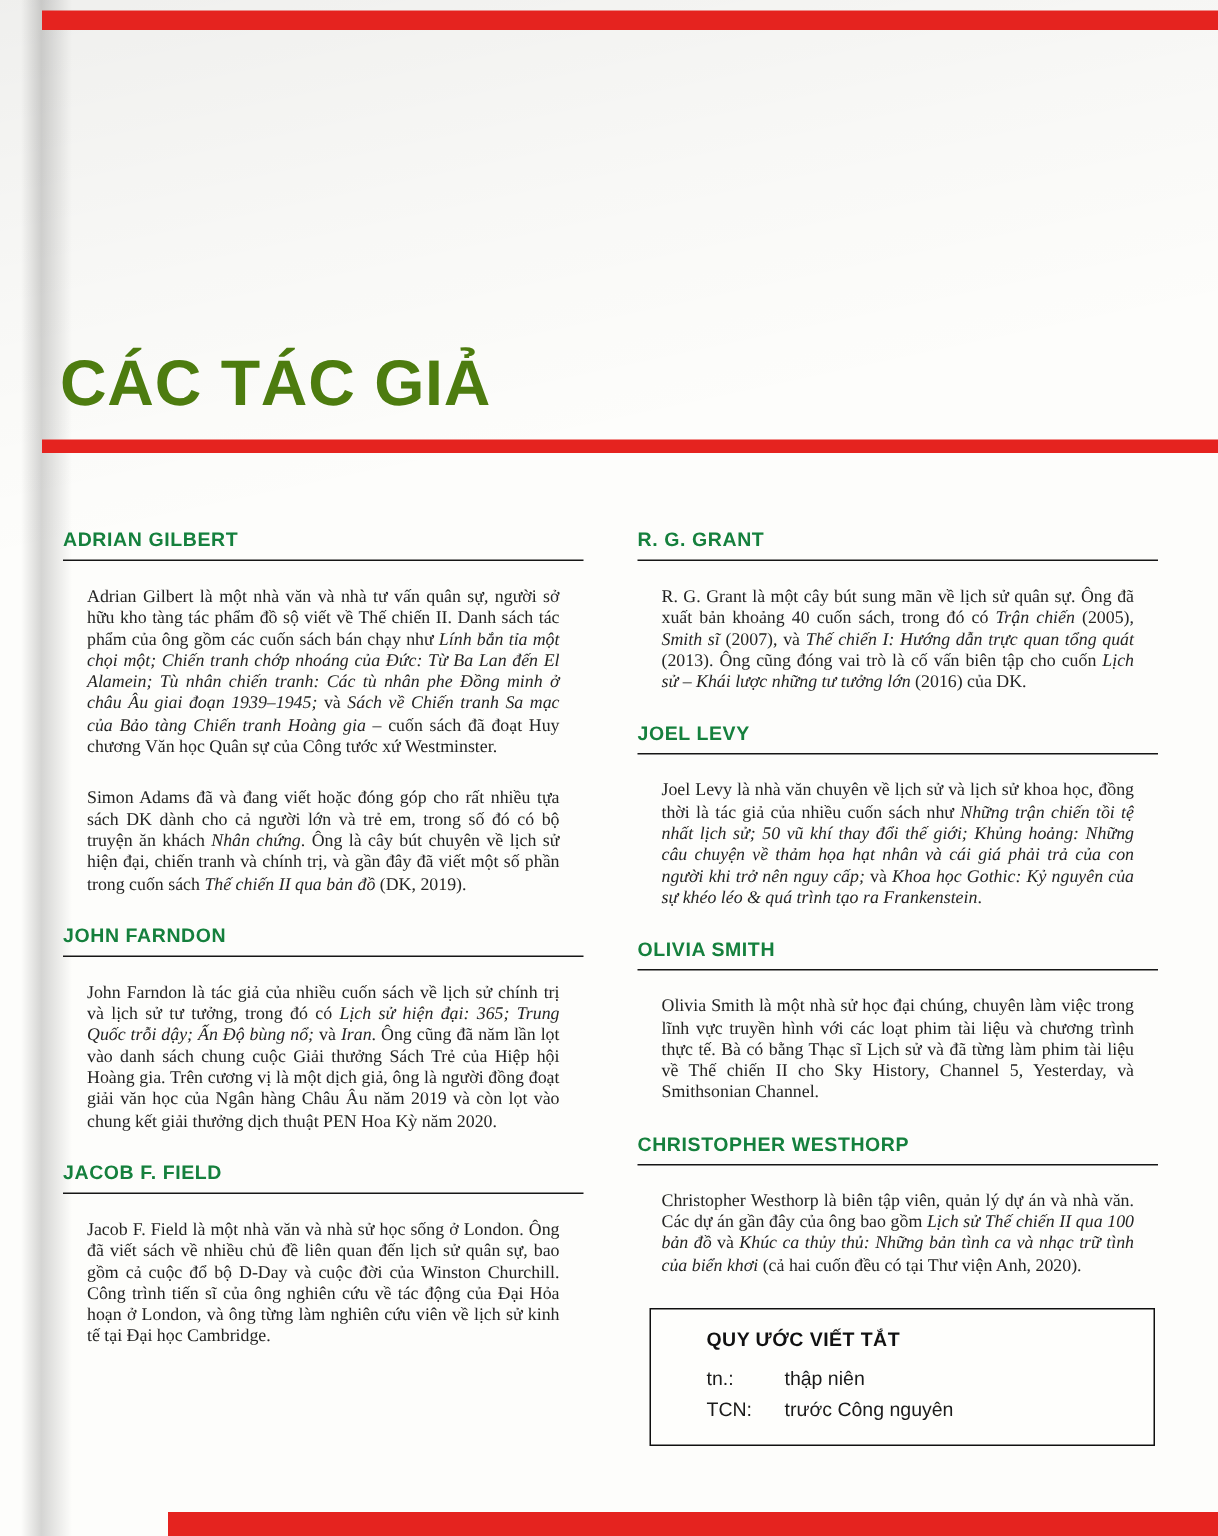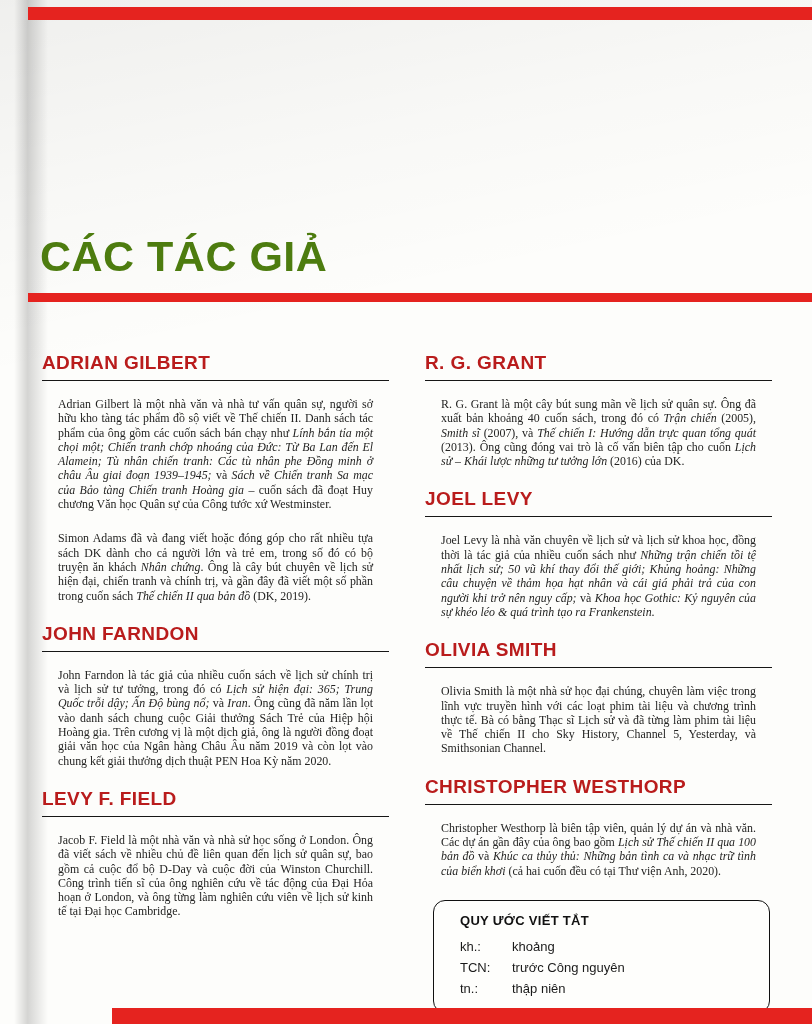--- a/index.html
+++ b/index.html
@@ -33,33 +33,33 @@
 
   .content {
     position: absolute; left: 42px; right: 40px; top: 352px;
     display: grid; grid-template-columns: 1fr 1fr; column-gap: 36px;
   }
   .author { margin-bottom: 20px; }
   .author-name {
     margin: 0 0 8px; padding-bottom: 6px;
     border-bottom: 1.6px solid var(--ink);
     font-family: "Liberation Sans", sans-serif;
-    font-weight: 700; font-size: 19px; letter-spacing: 0.4px;
-    color: #b91c1c;
+    font-weight: 700; font-size: 13px; letter-spacing: 0.4px;
+    color: #15803d;
   }
   .author-bio {
     margin: 16px; font-size: 11.9px; line-height: 14.3px;
     text-align: justify; color: #242423;
   }
   .author-bio i { font-style: italic; }
 
   .abbrev-box {
     margin: 22px 2px 0 8px;
-    border: 1.6px solid #101010; border-radius: 12px;
-    padding: 12px 18px 13px 26px;
+    border: 1.6px solid #101010; border-radius: 0;
+    padding: 12px 18px 13px 37px;
     font-family: "Liberation Sans", sans-serif;
     background: rgba(255,255,255,0.4);
   }
   .abbrev-title { margin: 0 0 8px; font-size: 13px; font-weight: 700; letter-spacing: 0.3px; color: #111; }
   .abbrev-row { display: grid; grid-template-columns: 52px 1fr; font-size: 13px; line-height: 21px; color: #1a1a1a; }
 </style>
 </head>
 <body>
 
 <div class="scan-shade"></div>
@@ -79,21 +79,21 @@
   <section class="author">
     <p class="author-bio">Simon Adams đã và đang viết hoặc đóng góp cho rất nhiều tựa sách DK dành cho cả người lớn và trẻ em, trong số đó có bộ truyện ăn khách <i>Nhân chứng</i>. Ông là cây bút chuyên về lịch sử hiện đại, chiến tranh và chính trị, và gần đây đã viết một số phần trong cuốn sách <i>Thế chiến II qua bản đồ</i> (DK, 2019).</p>
   </section>
 
   <section class="author">
     <h2 class="author-name">JOHN FARNDON</h2>
     <p class="author-bio">John Farndon là tác giả của nhiều cuốn sách về lịch sử chính trị và lịch sử tư tưởng, trong đó có <i>Lịch sử hiện đại: 365; Trung Quốc trỗi dậy; Ấn Độ bùng nổ;</i> và <i>Iran</i>. Ông cũng đã năm lần lọt vào danh sách chung cuộc Giải thưởng Sách Trẻ của Hiệp hội Hoàng gia. Trên cương vị là một dịch giả, ông là người đồng đoạt giải văn học của Ngân hàng Châu Âu năm 2019 và còn lọt vào chung kết giải thưởng dịch thuật PEN Hoa Kỳ năm 2020.</p>
   </section>
 
   <section class="author">
-    <h2 class="author-name">LEVY F. FIELD</h2>
+    <h2 class="author-name">JACOB F. FIELD</h2>
     <p class="author-bio">Jacob F. Field là một nhà văn và nhà sử học sống ở London. Ông đã viết sách về nhiều chủ đề liên quan đến lịch sử quân sự, bao gồm cả cuộc đổ bộ D-Day và cuộc đời của Winston Churchill. Công trình tiến sĩ của ông nghiên cứu về tác động của Đại Hỏa hoạn ở London, và ông từng làm nghiên cứu viên về lịch sử kinh tế tại Đại học Cambridge.</p>
   </section>
 </div>
   <div class="col">
     <div id="col-right-authors">
   <section class="author">
     <h2 class="author-name">R. G. GRANT</h2>
     <p class="author-bio">R. G. Grant là một cây bút sung mãn về lịch sử quân sự. Ông đã xuất bản khoảng 40 cuốn sách, trong đó có <i>Trận chiến</i> (2005), <i>Smith sĩ</i> (2007), và <i>Thế chiến I: Hướng dẫn trực quan tổng quát</i> (2013). Ông cũng đóng vai trò là cố vấn biên tập cho cuốn <i>Lịch sử – Khái lược những tư tưởng lớn</i> (2016) của DK.</p>
   </section>
 
@@ -108,32 +108,28 @@
   </section>
 
   <section class="author">
     <h2 class="author-name">CHRISTOPHER WESTHORP</h2>
     <p class="author-bio">Christopher Westhorp là biên tập viên, quản lý dự án và nhà văn. Các dự án gần đây của ông bao gồm <i>Lịch sử Thế chiến II qua 100 bản đồ</i> và <i>Khúc ca thủy thủ: Những bản tình ca và nhạc trữ tình của biển khơi</i> (cả hai cuốn đều có tại Thư viện Anh, 2020).</p>
   </section>
 </div>
     <div class="abbrev-box">
       <p class="abbrev-title">QUY ƯỚC VIẾT TẮT</p>
       <div id="abbrev-rows">
+
   <div class="abbrev-row">
-    <span class="abbrev-key">kh.:</span>
-    <span class="abbrev-meaning">khoảng</span>
+    <span class="abbrev-key">tn.:</span>
+    <span class="abbrev-meaning">thập niên</span>
   </div>
 
   <div class="abbrev-row">
     <span class="abbrev-key">TCN:</span>
     <span class="abbrev-meaning">trước Công nguyên</span>
-  </div>
-
-  <div class="abbrev-row">
-    <span class="abbrev-key">tn.:</span>
-    <span class="abbrev-meaning">thập niên</span>
   </div>
 </div>
     </div>
   </div>
 </div>
 
 <div class="bottom-bar"></div>
 
 </body></html>

